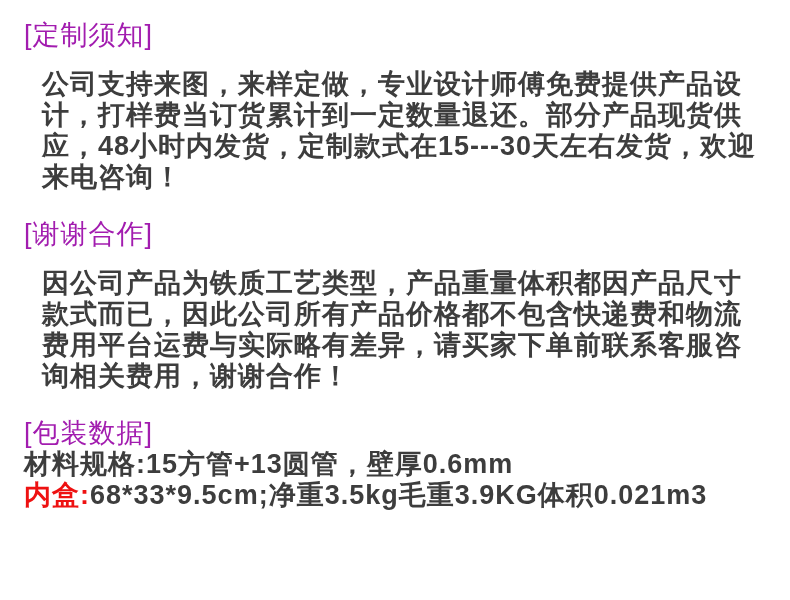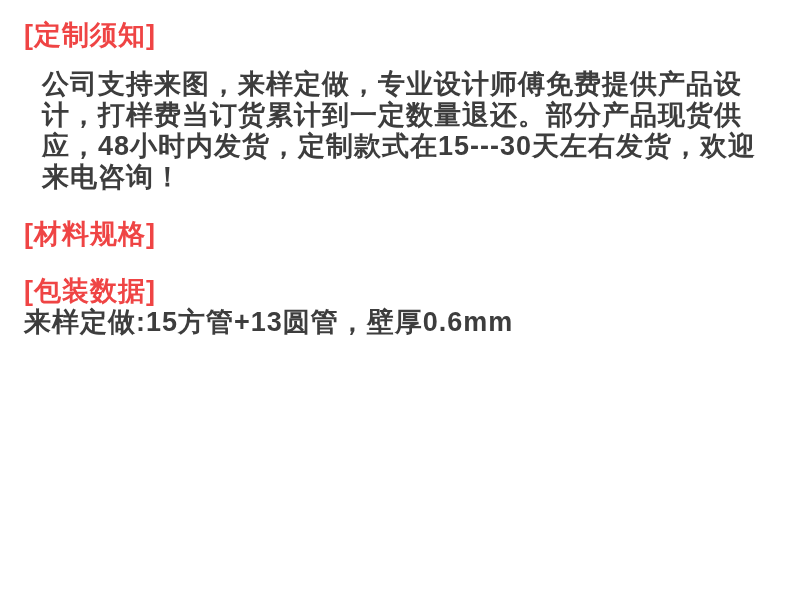--- a/index.html
+++ b/index.html
@@ -22,22 +22,22 @@
     background: #ffffff;
   }
   .section {
     margin: 0 0 26px 0;
   }
   .section-header {
     margin: 0;
     padding: 0;
     font-size: 27px;
     line-height: 31px;
-    font-weight: bold;
-    color: #ef4444;
+    font-weight: normal;
+    color: #a21caf;
     letter-spacing: 1px;
   }
   .section-body {
     margin: 18px;
     padding: 0;
     font-size: 27px;
     line-height: 31px;
     color: #3d3d3d;
     word-break: break-all;
     letter-spacing: 1px;
@@ -59,21 +59,23 @@
 <body>
 
 <div class="page">
 
   <div class="section">
     <h2 class="section-header">[定制须知]</h2>
     <p class="section-body">公司支持来图，来样定做，专业设计师傅免费提供产品设计，打样费当订货累计到一定数量退还。部分产品现货供应，48小时内发货，定制款式在15---30天左右发货，欢迎来电咨询！</p>
   </div>
 
   <div class="section">
-    <h2 class="section-header">[材料规格]</h2>
+    <h2 class="section-header">[谢谢合作]</h2>
+    <p class="section-body">因公司产品为铁质工艺类型，产品重量体积都因产品尺寸款式而已，因此公司所有产品价格都不包含快递费和物流费用平台运费与实际略有差异，请买家下单前联系客服咨询相关费用，谢谢合作！</p>
   </div>
 
   <div class="section">
     <h2 class="section-header">[包装数据]</h2>
-    <p class="param-line">来样定做:15方管+13圆管，壁厚0.6mm</p>
+    <p class="param-line">材料规格:15方管+13圆管，壁厚0.6mm</p>
+    <p class="param-line"><span class="red-text">内盒:</span><span>68*33*9.5cm;净重3.5kg毛重3.9KG体积0.021m3</span></p>
   </div>
 
 </div>
 
 </body></html>

